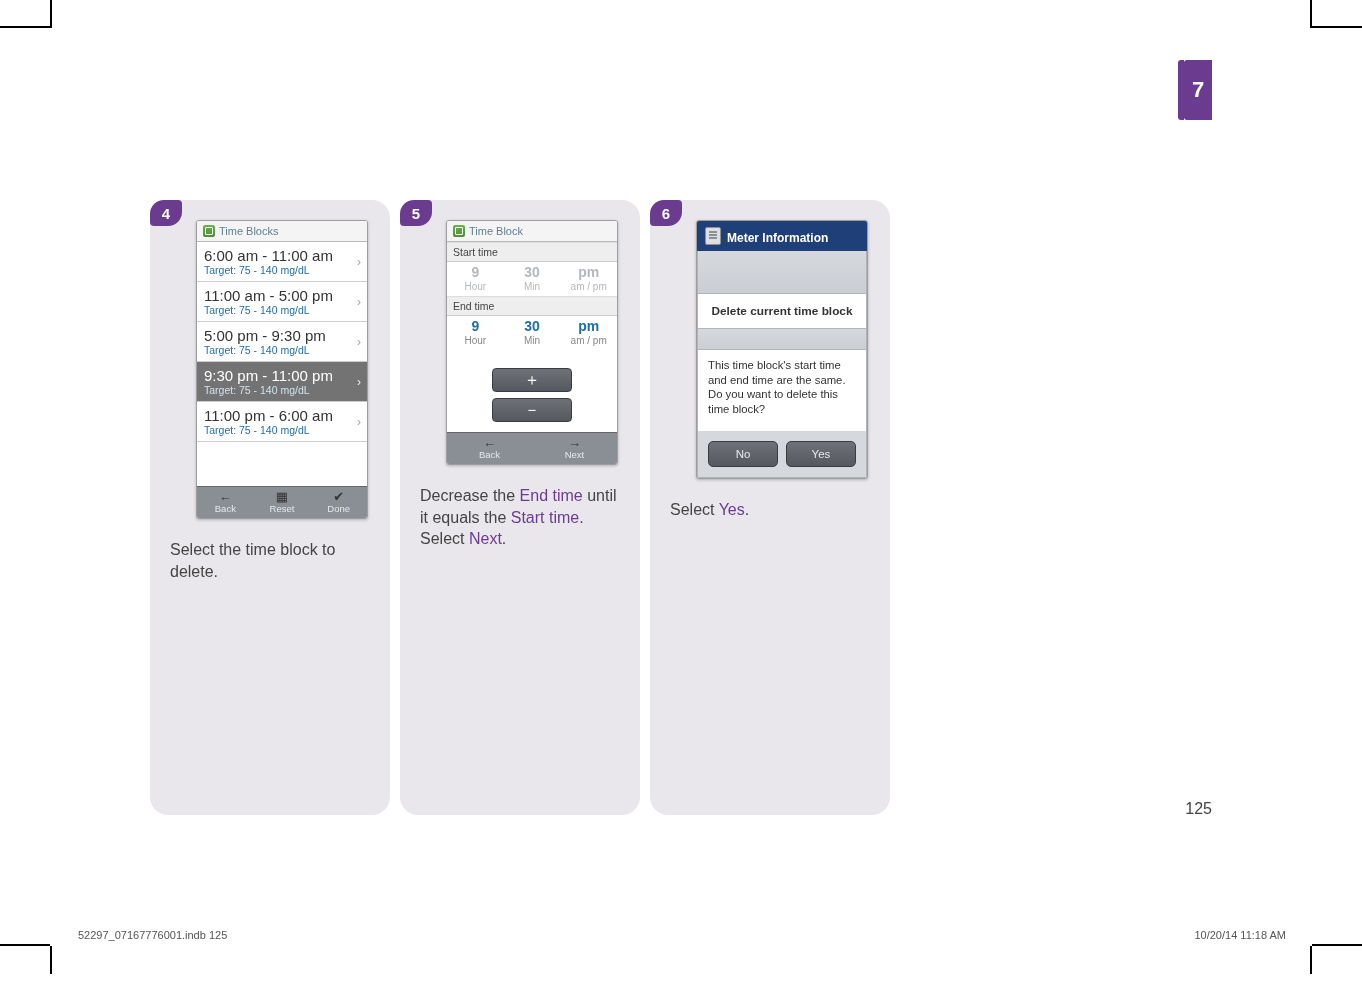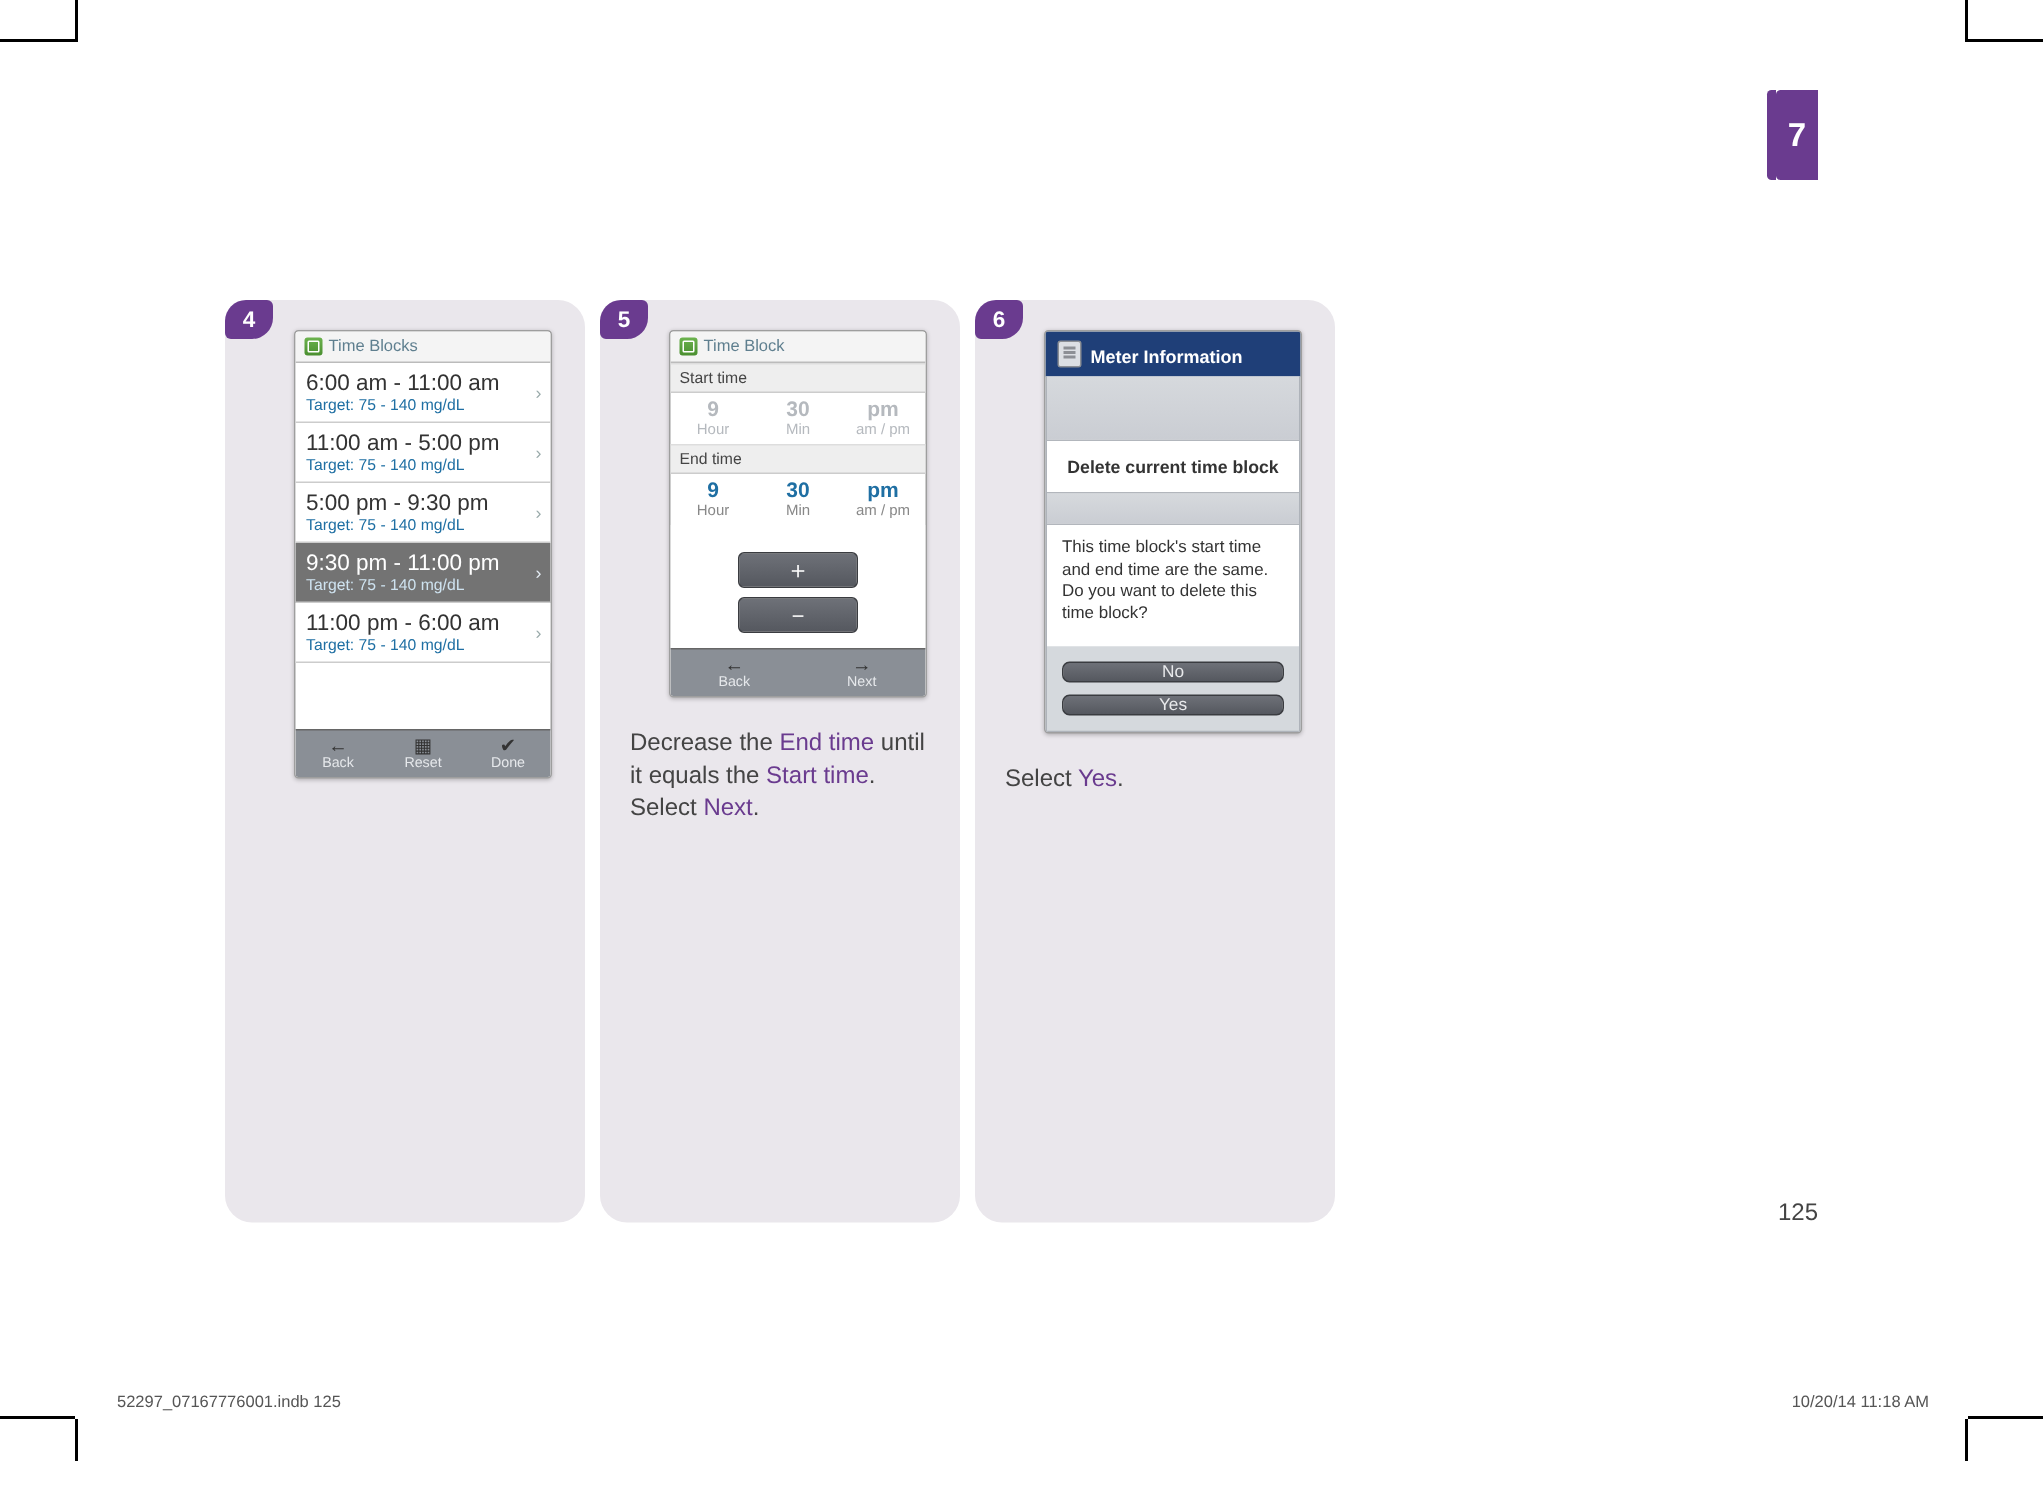--- a/index.html
+++ b/index.html
@@ -131,21 +131,21 @@
   }
   .mi-header .doc { width:16px;height:18px;background:#dcdfe4;border:1px solid #8c8f95;border-radius:2px;position:relative;}
   .mi-header .doc::after{content:"";position:absolute;left:3px;top:3px;right:3px;height:2px;background:#8c8f95;box-shadow:0 3px 0 #8c8f95,0 6px 0 #8c8f95;}
   .mi-body {
     background:#d5d9dd; border:1px solid #aeb3ba; border-top:none;
     padding:0;
   }
   .mi-space { height:42px; background: linear-gradient(#d6d9dd,#cacdd3); }
   .mi-section { background:#fff; border-top:1px solid #b2b6bc; border-bottom:1px solid #b2b6bc; padding:10px 8px; font-size:11.8px; font-weight:bold; text-align:center;}
   .mi-msg { background:#fff; border-top:1px solid #b2b6bc; padding:8px 10px 14px 10px; font-size:11.3px; color:#333; line-height:1.3;}
-  .mi-btns { display:flex; gap:8px; padding:10px; background:#d5d9dd;flex-direction:column;}
+  .mi-btns { display:flex; gap:8px; padding:10px; background:#d5d9dd;}
   .mi-btns .b { flex:1; height:26px; border-radius:5px; background:linear-gradient(#6e7178,#55585f); color:#e8e9eb; font-size:11.5px; display:flex;align-items:center;justify-content:center; border:1px solid #3a3c40;}
 </style>
 </head>
 <body>
 
 <div class="crop-tl"></div>
 <div class="crop-tl2"></div>
 <div class="crop-tr"></div>
 <div class="crop-tr2"></div>
 <div class="crop-bl"></div>
@@ -197,20 +197,21 @@
           <div class="chev">›</div>
         </div>
       </div>
       <div class="shot4-spacer"></div>
       <div class="footerbar">
         <div class="fb"><span class="glyph">←</span><span>Back</span></div>
         <div class="fb"><span class="glyph">▦</span><span>Reset</span></div>
         <div class="fb"><span class="glyph">✔</span><span>Done</span></div>
       </div>
     </div>
+    <div class="caption">Select the time block to delete.</div>
   </div>
 
   <div class="card">
     <div class="step-badge">5</div>
     <div class="shot-wrap">
       <div class="tb-header">
         <span class="icon"></span>
         <span>Time Block</span>
       </div>
       <div class="sect-label">Start time</div>

